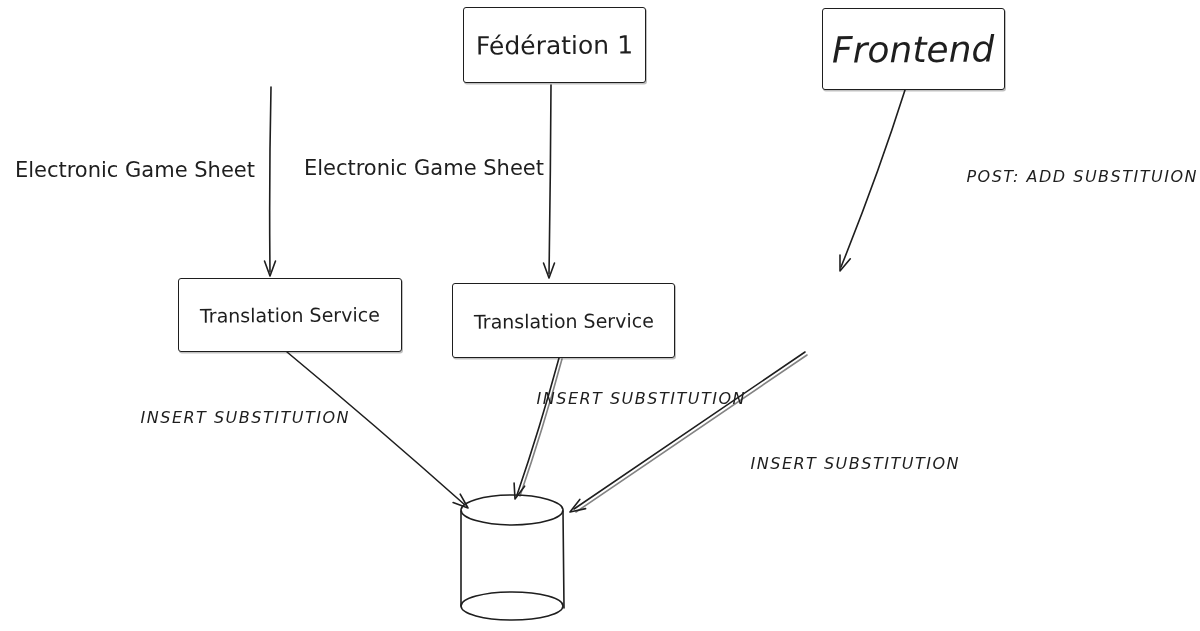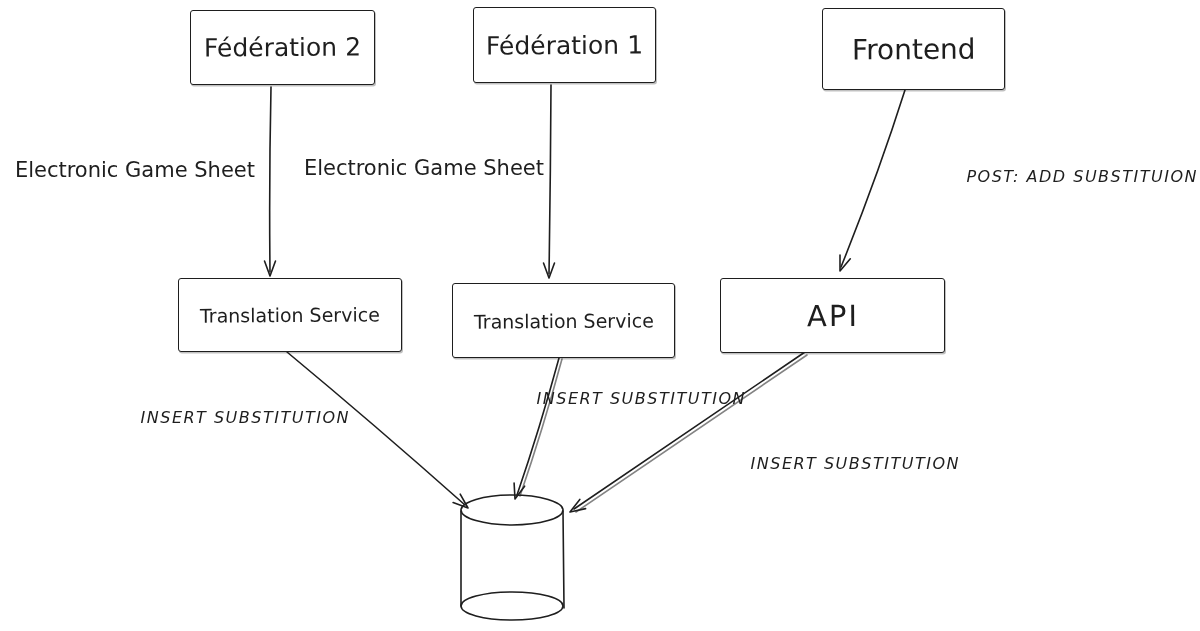--- a/index.html
+++ b/index.html
@@ -20,22 +20,22 @@
     position: absolute;
     display: flex; align-items: center; justify-content: center;
     border: 1.7px solid #1e1e1e;
     border-radius: 3px;
     background: #ffffff;
     box-shadow: 1px 1.5px 0 rgba(30,30,30,0.28);
     white-space: nowrap;
   }
   .node .node-text { transform: rotate(-0.4deg); }
   .n-fed2     { left: 190px; top: 10px;  width: 183px; height: 73px; font-size: 25px; }
-  .n-fed1     { left: 473px; top: 7px;   width: 181px; height: 74px; font-size: 25px; }
-  .n-frontend { left: 822px; top: 8px;   width: 181px; height: 80px; font-size: 28px; }
+  .n-fed1     { left: 463px; top: 7px;   width: 181px; height: 74px; font-size: 25px; }
+  .n-frontend { left: 822px; top: 8px;   width: 181px; height: 80px; font-size: 36px; font-style: italic; }
   .n-ts1      { left: 178px; top: 278px; width: 222px; height: 72px; font-size: 19px; }
   .n-ts2      { left: 452px; top: 283px; width: 221px; height: 73px; font-size: 19px; }
   .n-api      { left: 720px; top: 278px; width: 223px; height: 73px; font-size: 29px; letter-spacing: 2px; }
   .lbl {
     position: absolute;
     text-align: right;
     white-space: nowrap;
     color: #1e1e1e;
   }
   .lbl-egs1 { left: 5px;   top: 158px; width: 250px; font-size: 21px; }
@@ -85,43 +85,37 @@
       <path d="M570 512 L585.6 508.6 M570 512 L579.8 499.4"></path>
     </g>
 
     <g>
       <ellipse cx="512" cy="510" rx="51" ry="15"></ellipse>
       <path d="M461 511 L461 606 M563 511 L564 608"></path>
       <ellipse cx="512" cy="606" rx="51" ry="14"></ellipse>
     </g>
   </svg>
 
-  <div class="node n-fed2">
-    <span class="node-text">Fédération 2</span>
-  </div>
 
   <div class="node n-fed1">
     <span class="node-text">Fédération 1</span>
   </div>
 
   <div class="node n-frontend">
     <span class="node-text">Frontend</span>
   </div>
 
   <div class="node n-ts1">
     <span class="node-text">Translation Service</span>
   </div>
 
   <div class="node n-ts2">
     <span class="node-text">Translation Service</span>
   </div>
 
-  <div class="node n-api">
-    <span class="node-text">API</span>
-  </div>
 
   <div class="lbl lbl-egs1">Electronic Game Sheet</div>
 
   <div class="lbl lbl-egs2">Electronic Game Sheet</div>
 
   <div class="lbl lbl-caps lbl-post">POST: ADD SUBSTITUION</div>
 
   <div class="lbl lbl-caps lbl-ins1">INSERT SUBSTITUTION</div>
 
   <div class="lbl lbl-caps lbl-ins2">INSERT SUBSTITUTION</div>

